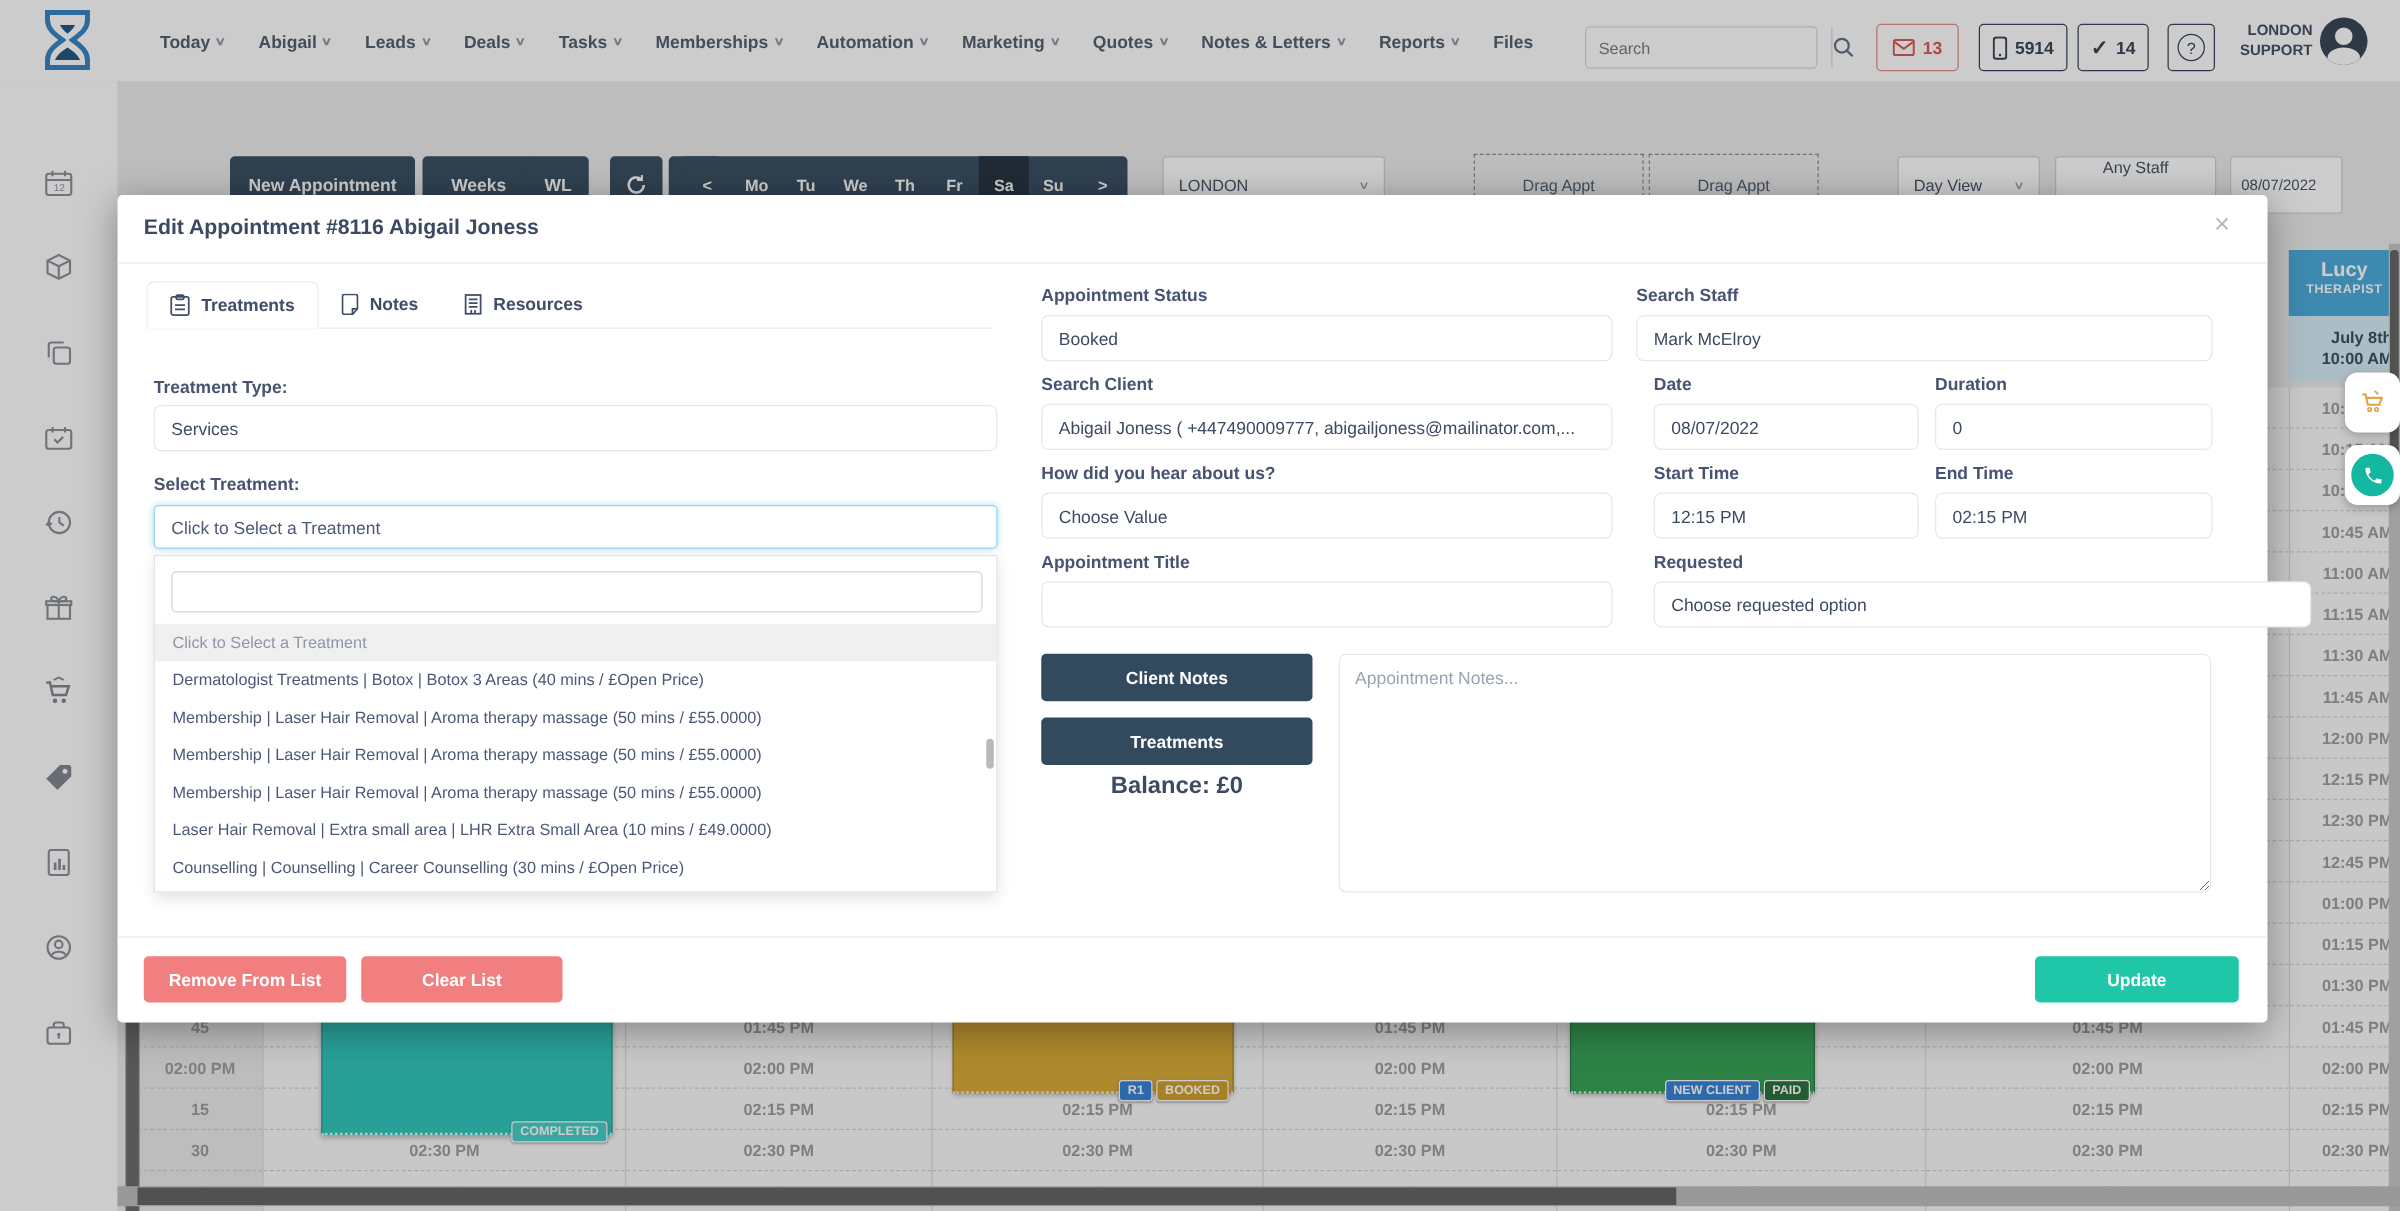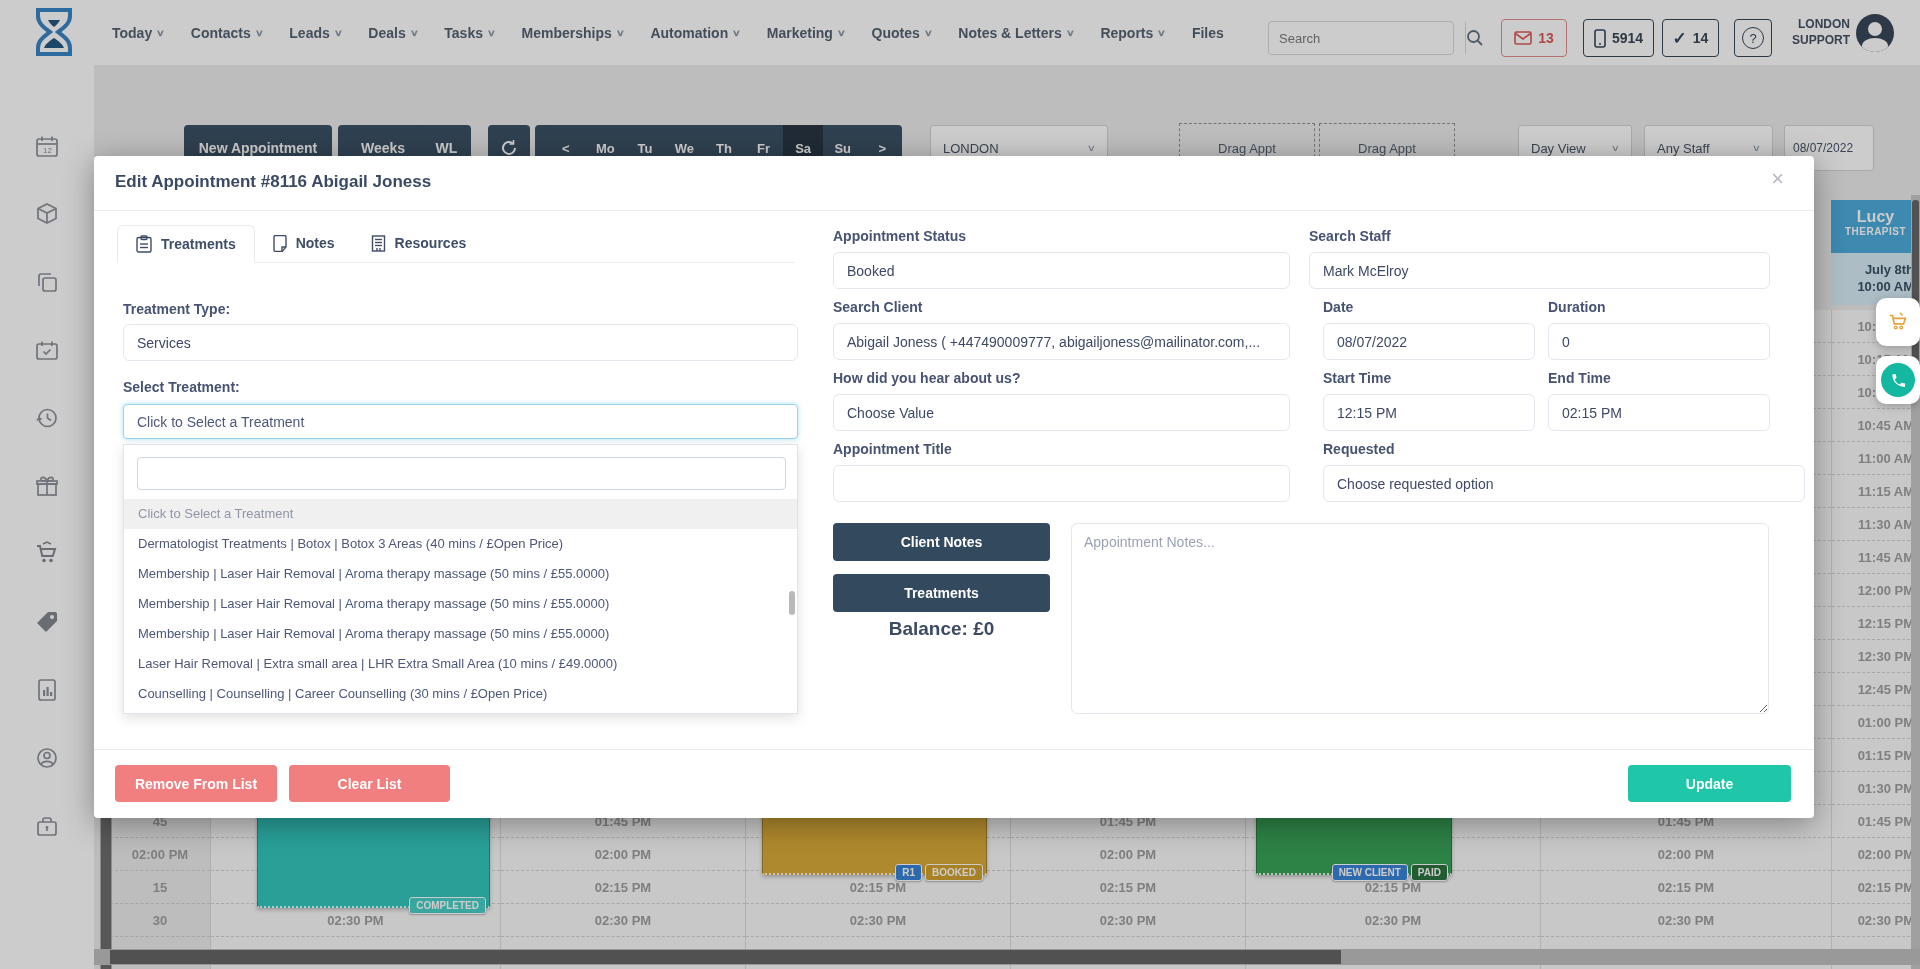--- a/index.html
+++ b/index.html
@@ -1,21 +1,21 @@
 <!DOCTYPE html>
 <html><head>
 <meta charset="utf-8">
 <style>
   * { margin:0; padding:0; box-sizing:border-box; }
   html,body { background:#888; }
   body { font-family:"Liberation Sans", sans-serif; }
   .canvas { position:relative; width:1920px; height:969px; overflow:hidden; background:#ececec; }
 
   
-  .nav { position:absolute; left:0; top:0; width:1920px; height:65px; background:#fff; display:flex; align-items:center; z-index:1; }
+  .nav { position:absolute; left:0; top:0; width:1920px; height:65px; background:#fff; display:flex; align-items:center; z-index:1;padding-left:16px; }
   .logo { position:absolute; left:30px; top:8px; width:48px; height:50px; }
   .nav-menu { display:flex; align-items:center; gap:27px; margin-left:112px; }
   .nav-item { display:flex; align-items:center; gap:5px; font-size:14px; font-weight:600; color:#4c5a6a; cursor:pointer; white-space:nowrap; }
   .chev { font-size:9px; color:#8a97a5; transform:scaleX(1.4); }
   .nav-search { position:absolute; left:1268px; top:21px; width:186px; height:34px; border:1px solid #d5d8dc; border-radius:4px; background:#fff; display:flex; align-items:center; }
   .nav-search input { flex:1; border:0; outline:0; padding:0 10px; font-size:13px; color:#5a6b7d; background:transparent; font-family:inherit; }
   .nav-search .mag { width:34px; height:32px; border-left:1px solid #d5d8dc; display:flex; align-items:center; justify-content:center; }
   .pill { position:absolute; top:19px; height:38px; border-radius:4px; display:flex; align-items:center; justify-content:center; gap:6px; font-size:14px; font-weight:700; cursor:pointer; background:#fff; }
   .pill-mail { left:1501px; width:66px; border:1px solid #e08a86; color:#d9534f; }
   .pill-phone { left:1583px; width:71px; border:1px solid #2e3f50; color:#2e3f50; }
@@ -101,21 +101,21 @@
           <path d="M14 40c2-5 7-8 10-10 3 2 8 5 10 10z" fill="#1b4f7e"></path>
           <path d="M18 12h12c-2 4-4 5-6 7-2-2-4-3-6-7z" fill="#1b4f7e"></path>
         </svg>
     </div>
     <div class="nav-menu">
       <div class="nav-item">
           <span>Today</span>
           <span class="chev">∨</span>
         </div>
       <div class="nav-item">
-          <span>Contacts</span>
+          <span>Abigail</span>
           <span class="chev">∨</span>
         </div>
       <div class="nav-item">
           <span>Leads</span>
           <span class="chev">∨</span>
         </div>
       <div class="nav-item">
           <span>Deals</span>
           <span class="chev">∨</span>
         </div>
@@ -317,21 +317,21 @@
     <div class="dragbox" style="left:1085px;">
         <span>Drag Appt</span>
       </div>
     <div class="dragbox" style="left:1225px;">
         <span>Drag Appt</span>
       </div>
     <div class="selbox" style="left:1424px; width:114px;">
         <span>Day View</span>
         <span class="chev">∨</span>
       </div>
-    <div class="selbox" style="left:1550px; width:129px;">
+    <div class="selbox" style="left:1550px; width:129px;flex-direction:column;">
         <span>Any Staff</span>
         <span class="chev">∨</span>
       </div>
     <div class="selbox" style="left:1690px; width:90px; padding:0 8px;">
         <span style="font-size:12px;">08/07/2022</span>
       </div>
 
     <div class="staff-head">
       <div class="nm">Lucy</div>
       <div class="rl">THERAPIST</div>
@@ -665,21 +665,21 @@
       </div>
     <div class="lbl" style="left:1229px; top:214px;">Start Time</div>
     <div class="field" style="left:1229px; top:238px; width:212px;">
         <span>12:15 PM</span>
       </div>
     <div class="lbl" style="left:1454px; top:214px;">End Time</div>
     <div class="field" style="left:1454px; top:238px; width:222px;">
         <span>02:15 PM</span>
       </div>
     <div class="lbl" style="left:1229px; top:285px;">Requested</div>
-    <div class="field" style="left:1229px; top:309px; width:482px;">
+    <div class="field" style="left:1229px; top:309px; width:526px;">
         <span>Choose requested option</span>
       </div>
 
     <button class="btn-dark" style="top:367px;">Client Notes</button>
     <button class="btn-dark" style="top:418px;">Treatments</button>
     <div class="balance">Balance: £0</div>
     <textarea class="notes" placeholder="Appointment Notes..." style=""></textarea>
 
     <div class="f-div"></div>
     <button class="btn-salmon" style="left:21px; width:162px;">Remove From List</button>

